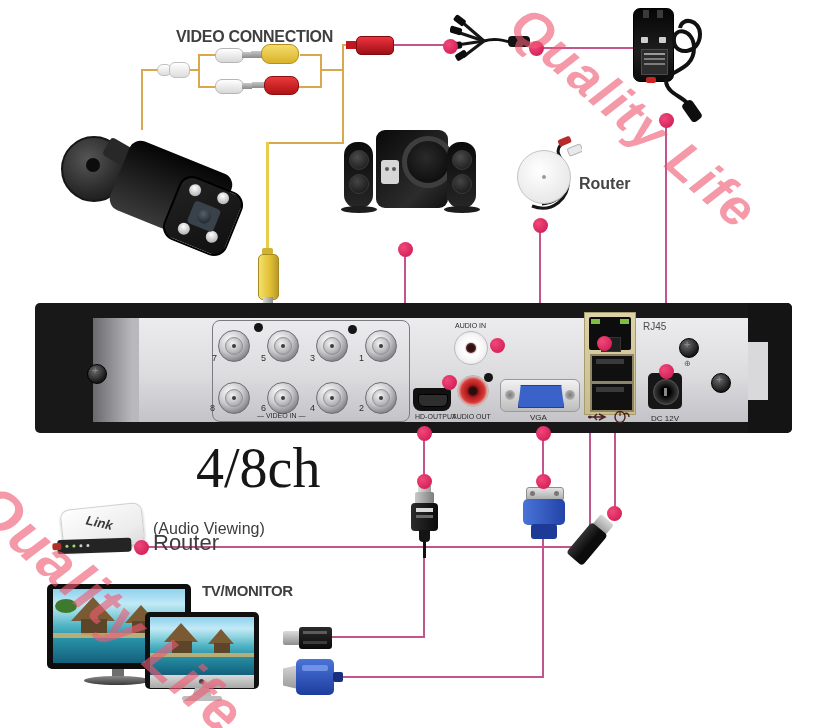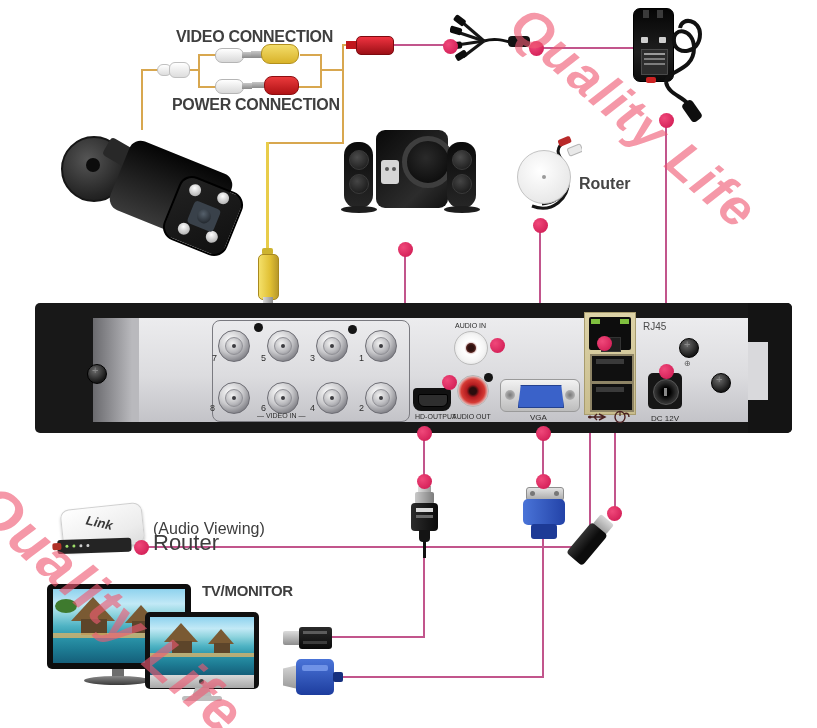--- a/index.html
+++ b/index.html
@@ -54,21 +54,20 @@
   .hutbody{position:absolute;background:#5d452a;}
   .palm{position:absolute;background:#3e7a2e;border-radius:50%;}
   .sand{position:absolute;background:#d9b36a;opacity:.8;}
 </style>
 </head>
 <body>
 
 <div class="canvas">
 
   <div class="lbl lbl-big" style="left:176px;top:28px;font-size:16px;">VIDEO CONNECTION</div>
-  <div class="lbl lbl-big" style="left:172px;top:96px;font-size:16px;">POWER CONNECTION</div>
 
   <div class="v tan" style="left:141px;top:70px;height:60px;"></div>
   <div class="h tan" style="left:141px;top:69px;width:22px;"></div>
   <div class="h tan" style="left:186px;top:69px;width:14px;"></div>
   <div class="v tan" style="left:198px;top:54px;height:33px;"></div>
   <div class="h tan" style="left:198px;top:54px;width:20px;"></div>
   <div class="h tan" style="left:198px;top:86px;width:20px;"></div>
   <div class="h tan" style="left:300px;top:54px;width:22px;"></div>
   <div class="h tan" style="left:298px;top:86px;width:24px;"></div>
   <div class="v tan" style="left:320px;top:54px;height:34px;"></div>
@@ -289,20 +288,21 @@
     </svg>
 
     <div class="abs" style="left:613px;top:70px;width:34px;height:36px;border-radius:5px;background:#161616;">
       <div class="abs" style="left:5px;top:6px;width:24px;height:24px;border-radius:50%;background:radial-gradient(circle,#000 25%,#2e2e2e 60%,#4a4a4a);border:1px solid #555;">
         <div class="abs" style="left:10px;top:8px;width:3px;height:8px;background:#888;"></div>
       </div>
     </div>
     <div class="portlbl" style="left:616px;top:111px;font-size:8px;">DC 12V</div>
   </div>
 
+  <div class="lbl" style="left:196px;top:436px;font-family:'Liberation Serif',serif;font-size:56px;color:#161616;">4/8ch</div>
 
   <div class="abs" style="left:56px;top:506px;width:92px;height:52px;transform:rotate(-6deg);z-index:3;">
     <div class="abs" style="left:6px;top:0;width:80px;height:40px;border-radius:9px;
          background:linear-gradient(160deg,#ffffff,#ececec 70%,#dcdcdc);border:1px solid #cfcfcf;box-shadow:0 2px 3px rgba(0,0,0,.25);">
       <span style="position:absolute;left:24px;top:8px;font-size:13px;font-weight:bold;font-style:italic;color:#3a3a3a;transform:rotate(18deg);display:inline-block;">Link</span>
     </div>
     <div class="abs" style="left:0px;top:32px;width:74px;height:14px;border-radius:3px;background:#242424;transform:rotate(4deg);">
       <div class="abs" style="left:8px;top:5px;width:3px;height:3px;background:#9fe06a;border-radius:50%;"></div>
       <div class="abs" style="left:15px;top:5px;width:3px;height:3px;background:#9fe06a;border-radius:50%;"></div>
       <div class="abs" style="left:22px;top:5px;width:3px;height:3px;background:#cfcfcf;border-radius:50%;"></div>

